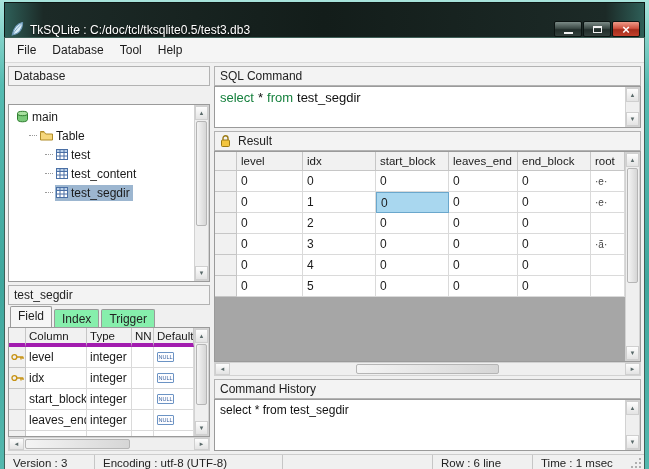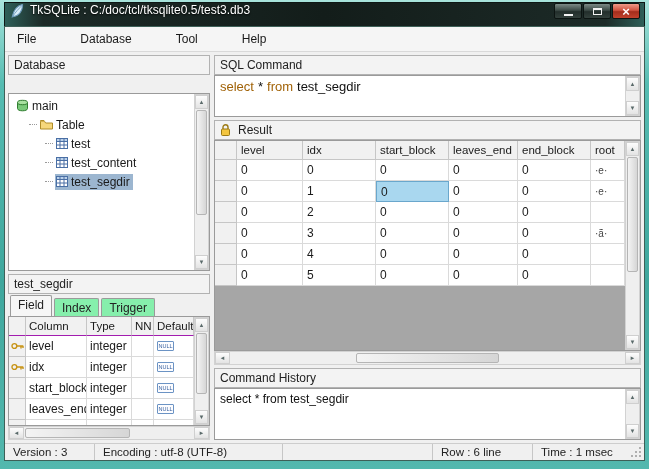--- a/index.html
+++ b/index.html
@@ -4,37 +4,37 @@
 <style>
   * { margin:0; padding:0; box-sizing:border-box; }
   html,body { width:649px; height:469px; }
   body { font-family:"Liberation Sans", sans-serif; font-size:12px; color:#1a1a1a; background:#fff; }
 
   .window { width:649px; height:469px; position:relative;
     background:linear-gradient(180deg,#a8e4dc 0%,#55bcb2 18%,#3fa79d 60%,#53b8ae 100%);
     padding:2px 4px 8px 4px; }
 
   
-  .titlebar { height:24px; display:flex; align-items:flex-start;
+  .titlebar { height:35px; display:flex; align-items:flex-end;
     background:linear-gradient(90deg,#2e5f58 0%,#1c2a27 6%,#131d1a 50%,#1c2a27 94%,#2e5f58 100%);
     border:1px solid #0e1715; border-bottom:none; padding:0 4px; }
   .app-icon { width:16px; height:16px; margin-right:5px; display:inline-flex; }
   .title-text { color:#fff; font-size:12px; text-shadow:0 1px 2px #000; white-space:nowrap; overflow:hidden; flex:1; }
   .win-controls { display:flex; gap:1px; margin-left:6px; }
   .wbtn { width:28px; height:16px; display:flex; align-items:center; justify-content:center;
     border:1px solid #0c1412; border-radius:2px; cursor:default;
     background:linear-gradient(180deg,#7b8a86 0%,#3c4a46 45%,#222e2b 55%,#33403c 100%); }
   .wbtn.close { background:linear-gradient(180deg,#ee9a88 0%,#cf5340 45%,#a52e1d 55%,#c1412c 100%); }
   .glyph-min { width:9px; height:2px; background:#f2f2f2; margin-top:7px; }
   .glyph-max { width:9px; height:7px; border:1px solid #f2f2f2; border-top-width:2px; }
   .glyph-close { color:#fff; font-size:13px; font-weight:bold; line-height:13px; }
 
   
   .wbody { height:435px; background:#f0f0f0; border:1px solid #3e6058; display:flex; flex-direction:column; }
-  .menubar { height:32px; background:#f5f5f5; border-bottom:1px solid #d9d9d9; display:flex; align-items:center; padding-left:4px;gap:28px; }
+  .menubar { height:32px; background:#f5f5f5; border-bottom:1px solid #d9d9d9; display:flex; align-items:center; padding-left:4px; }
   .menu-item { padding:2px 8px; color:#1a1a1a; }
 
   .content { height:391px; display:flex; gap:4px; padding:3px; background:#f0f0f0; }
 
   .panel-header { height:20px; background:#f3f3f3; border:1px solid #b2b2b2; display:flex; align-items:center; padding:0 5px; color:#222; flex:none; }
 
   
   .vscroll { width:15px; flex:none; display:flex; flex-direction:column; background:#efefef; border:1px solid #d2d2d2; }
   .hscroll { height:14px; flex:none; display:flex; background:#efefef; border:1px solid #d2d2d2; }
   .sbtn { flex:none; display:flex; align-items:center; justify-content:center; font-size:6px; color:#5a6a6a;
@@ -62,35 +62,35 @@
   .tab { height:18px; padding:2px 7px 0; background:#86efac; border:1px solid #9a9a9a; border-bottom:none;
     border-radius:2px 2px 0 0; margin-right:2px; color:#222; }
   .tab.active { height:21px; background:#f6f6f6; position:relative; z-index:2; }
 
   .field-area { flex:1; display:flex; border:1px solid #9a9a9a; border-top:1px solid #9a9a9a; background:#a6a6a6; overflow:hidden; }
   .fgrid { flex:1; display:flex; flex-direction:column; overflow:hidden; }
   .frow { height:21px; display:flex; flex:none; }
   .frow.head { height:19px; }
   .fcell { border-right:1px solid #dadada; border-bottom:1px solid #dadada; background:#fff; padding:2px 3px;
     white-space:nowrap; overflow:hidden; display:flex; align-items:center; }
-  .frow.head .fcell { background:#f1f1f1; border-right:1px solid #c6c6c6; border-bottom:1px solid #a21caf; font-size:11.5px; }
+  .frow.head .fcell { background:#f1f1f1; border-right:1px solid #c6c6c6; border-bottom:4px solid #a21caf; font-size:11.5px; }
   .fcell.rowhdr { background:#f1f1f1; border-right:1px solid #c6c6c6; border-bottom:1px solid #c6c6c6; justify-content:center; padding:0; }
   .f0 { width:17px; flex:none; } .f1 { width:61px; flex:none; } .f2 { width:45px; flex:none; }
   .f3 { width:22px; flex:none; } .f4 { flex:1; }
   .nullbadge { min-width:17px; height:10px; border:1px solid #6b93c4; color:#3a62a0; font-size:5.5px;
     line-height:8px; text-align:center; background:#fdfdff; border-radius:1px; display:inline-block; overflow:hidden; }
 
   .left .hscroll { margin-top:0; }
 
   
   .right { flex:1; display:flex; flex-direction:column; overflow:hidden; }
   .sql-wrap { height:42px; display:flex; border:1px solid #9a9a9a; background:#fff; }
   .sql-text { flex:1; padding:3px 5px; font-size:13px; overflow:hidden; }
   .sql-text span { margin-right:4px; }
-  .tok-keyword { color:#a16207; }
+  .tok-keyword { color:#15803d; }
   .tok-plain { color:#111; }
 
   .result-header { margin-top:3px; gap:4px; }
   .result-area { flex:1; display:flex; border:1px solid #9a9a9a; background:#a6a6a6; overflow:hidden; margin-top:0; }
   .rgrid { flex:1; display:flex; flex-direction:column; overflow:hidden; }
   .rrow { height:21px; display:flex; flex:none; }
   .rrow.head { height:19px; }
   .rcell { background:#fff; border-right:1px solid #dadada; border-bottom:1px solid #dadada; padding:2px 4px;
     white-space:nowrap; overflow:hidden; display:flex; align-items:center; }
   .rrow.head .rcell { background:#f1f1f1; border-right:1px solid #c6c6c6; border-bottom:1px solid #c6c6c6; font-size:11.5px; }

